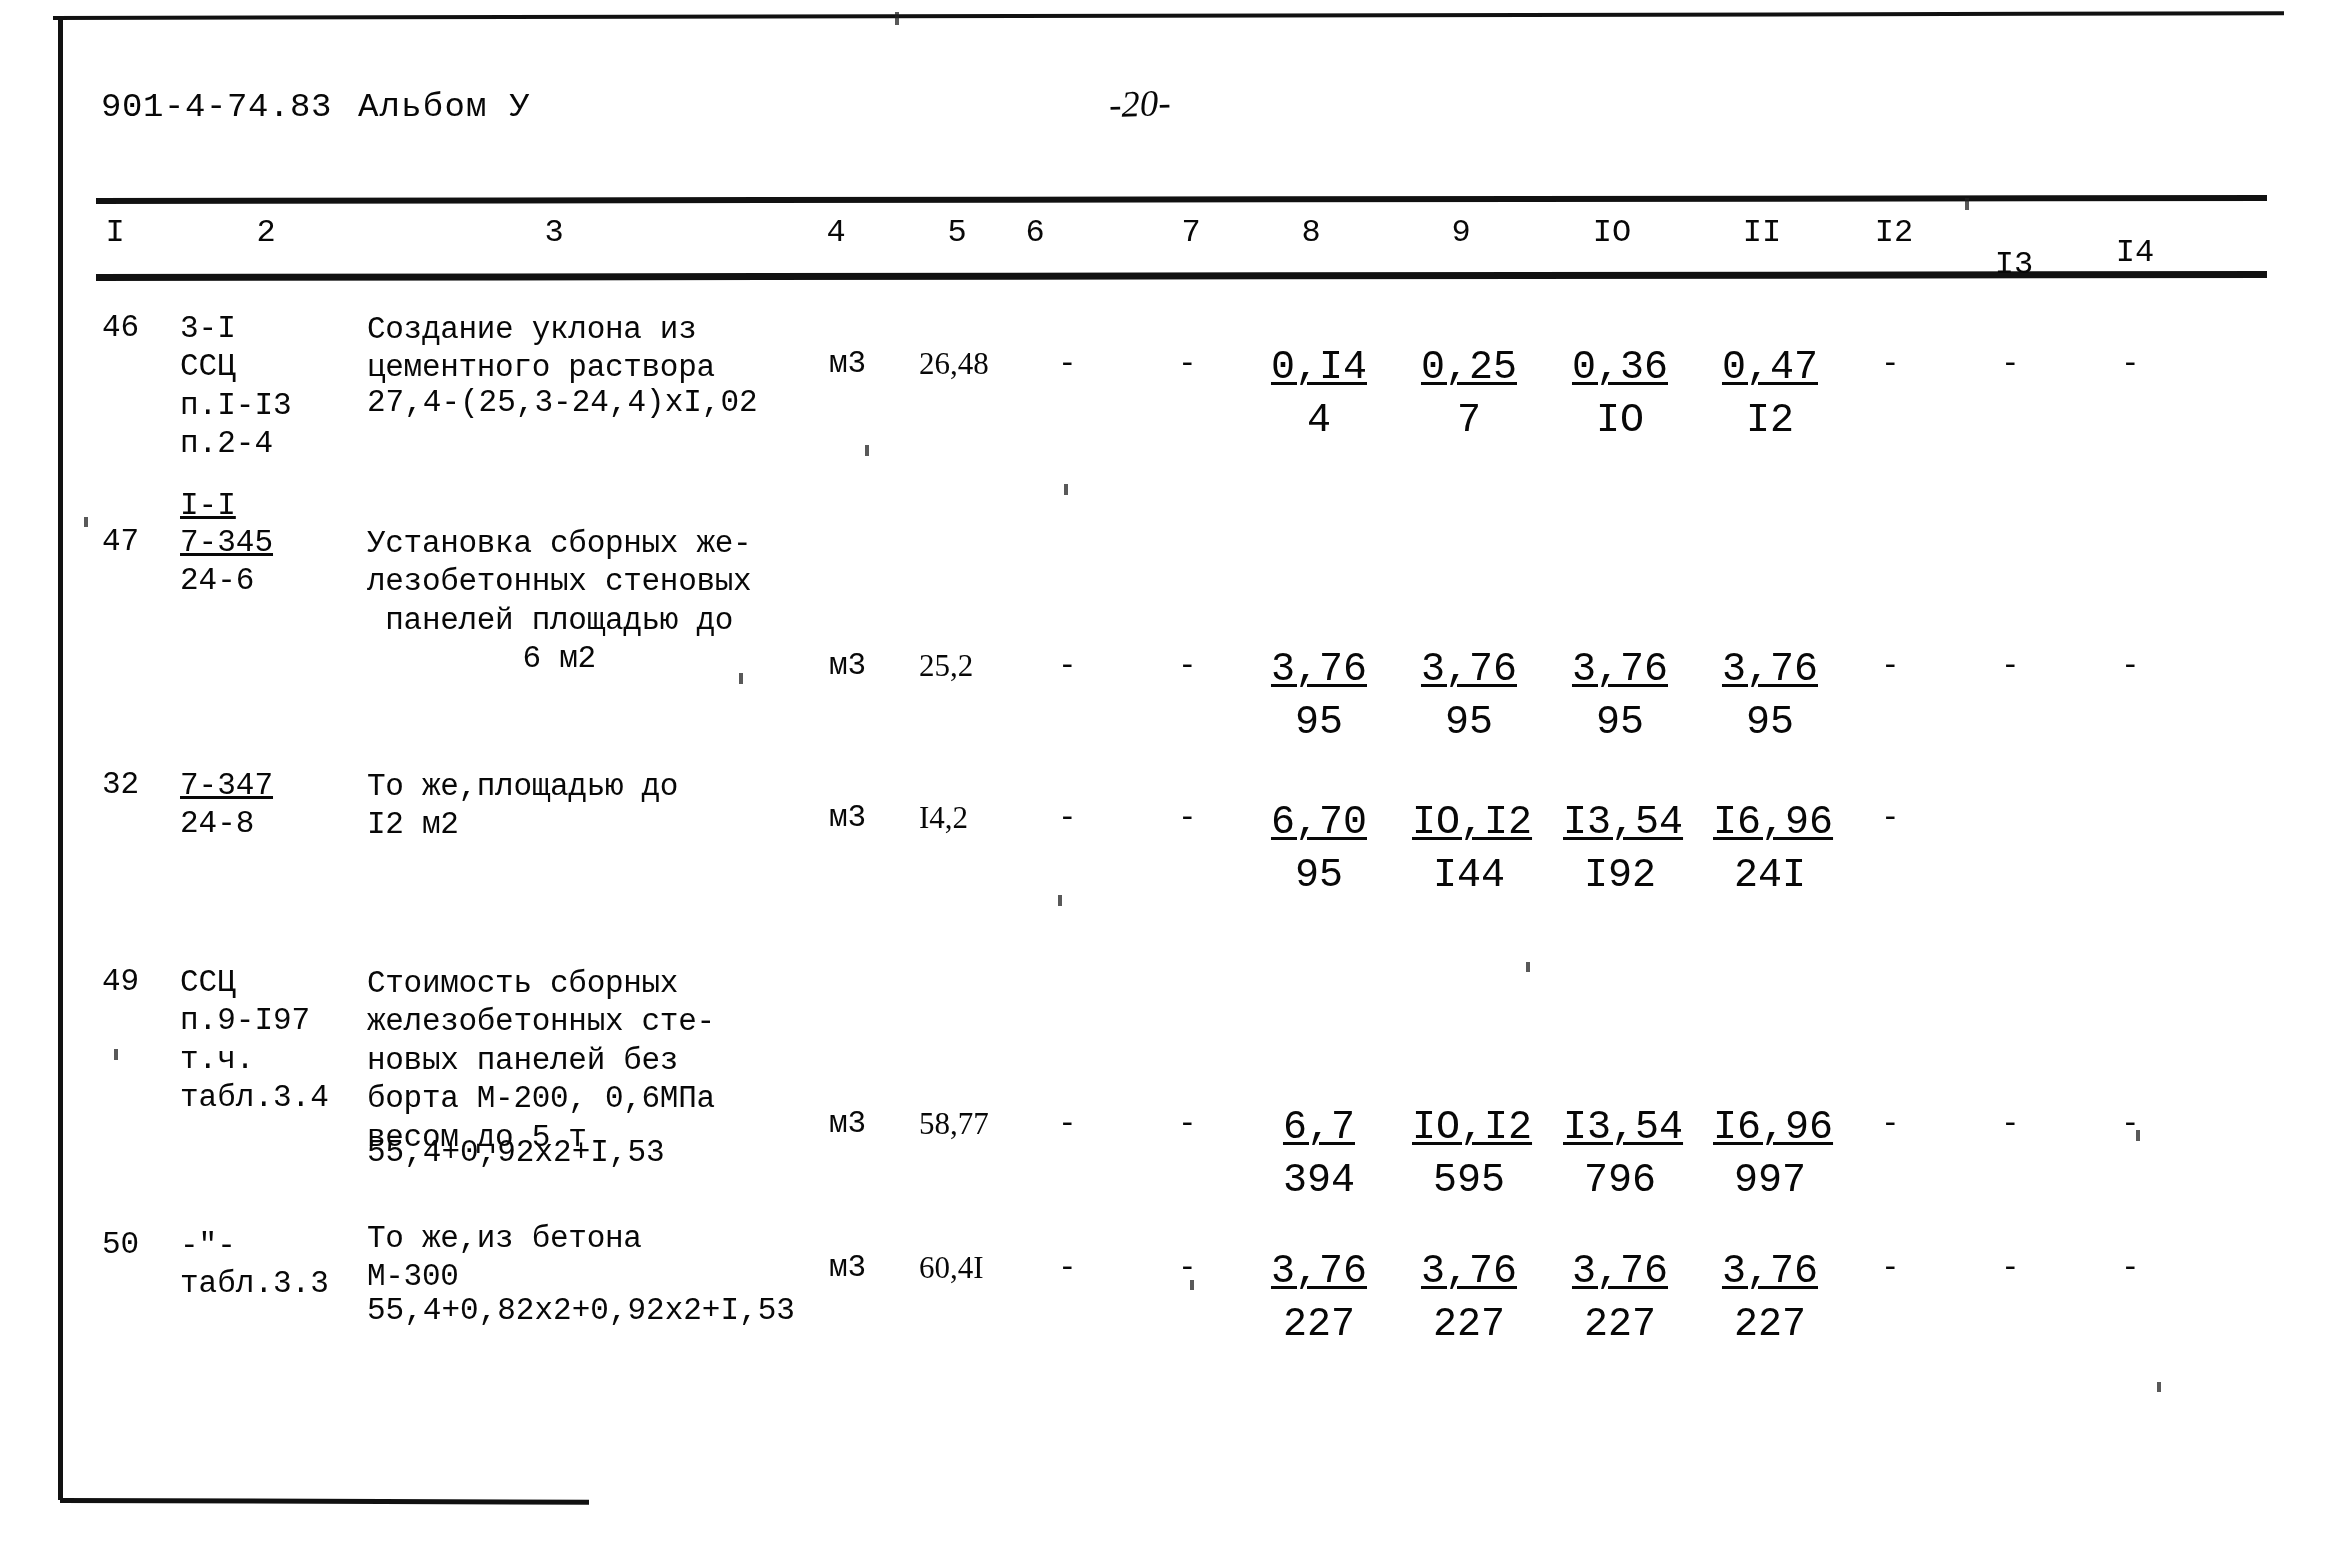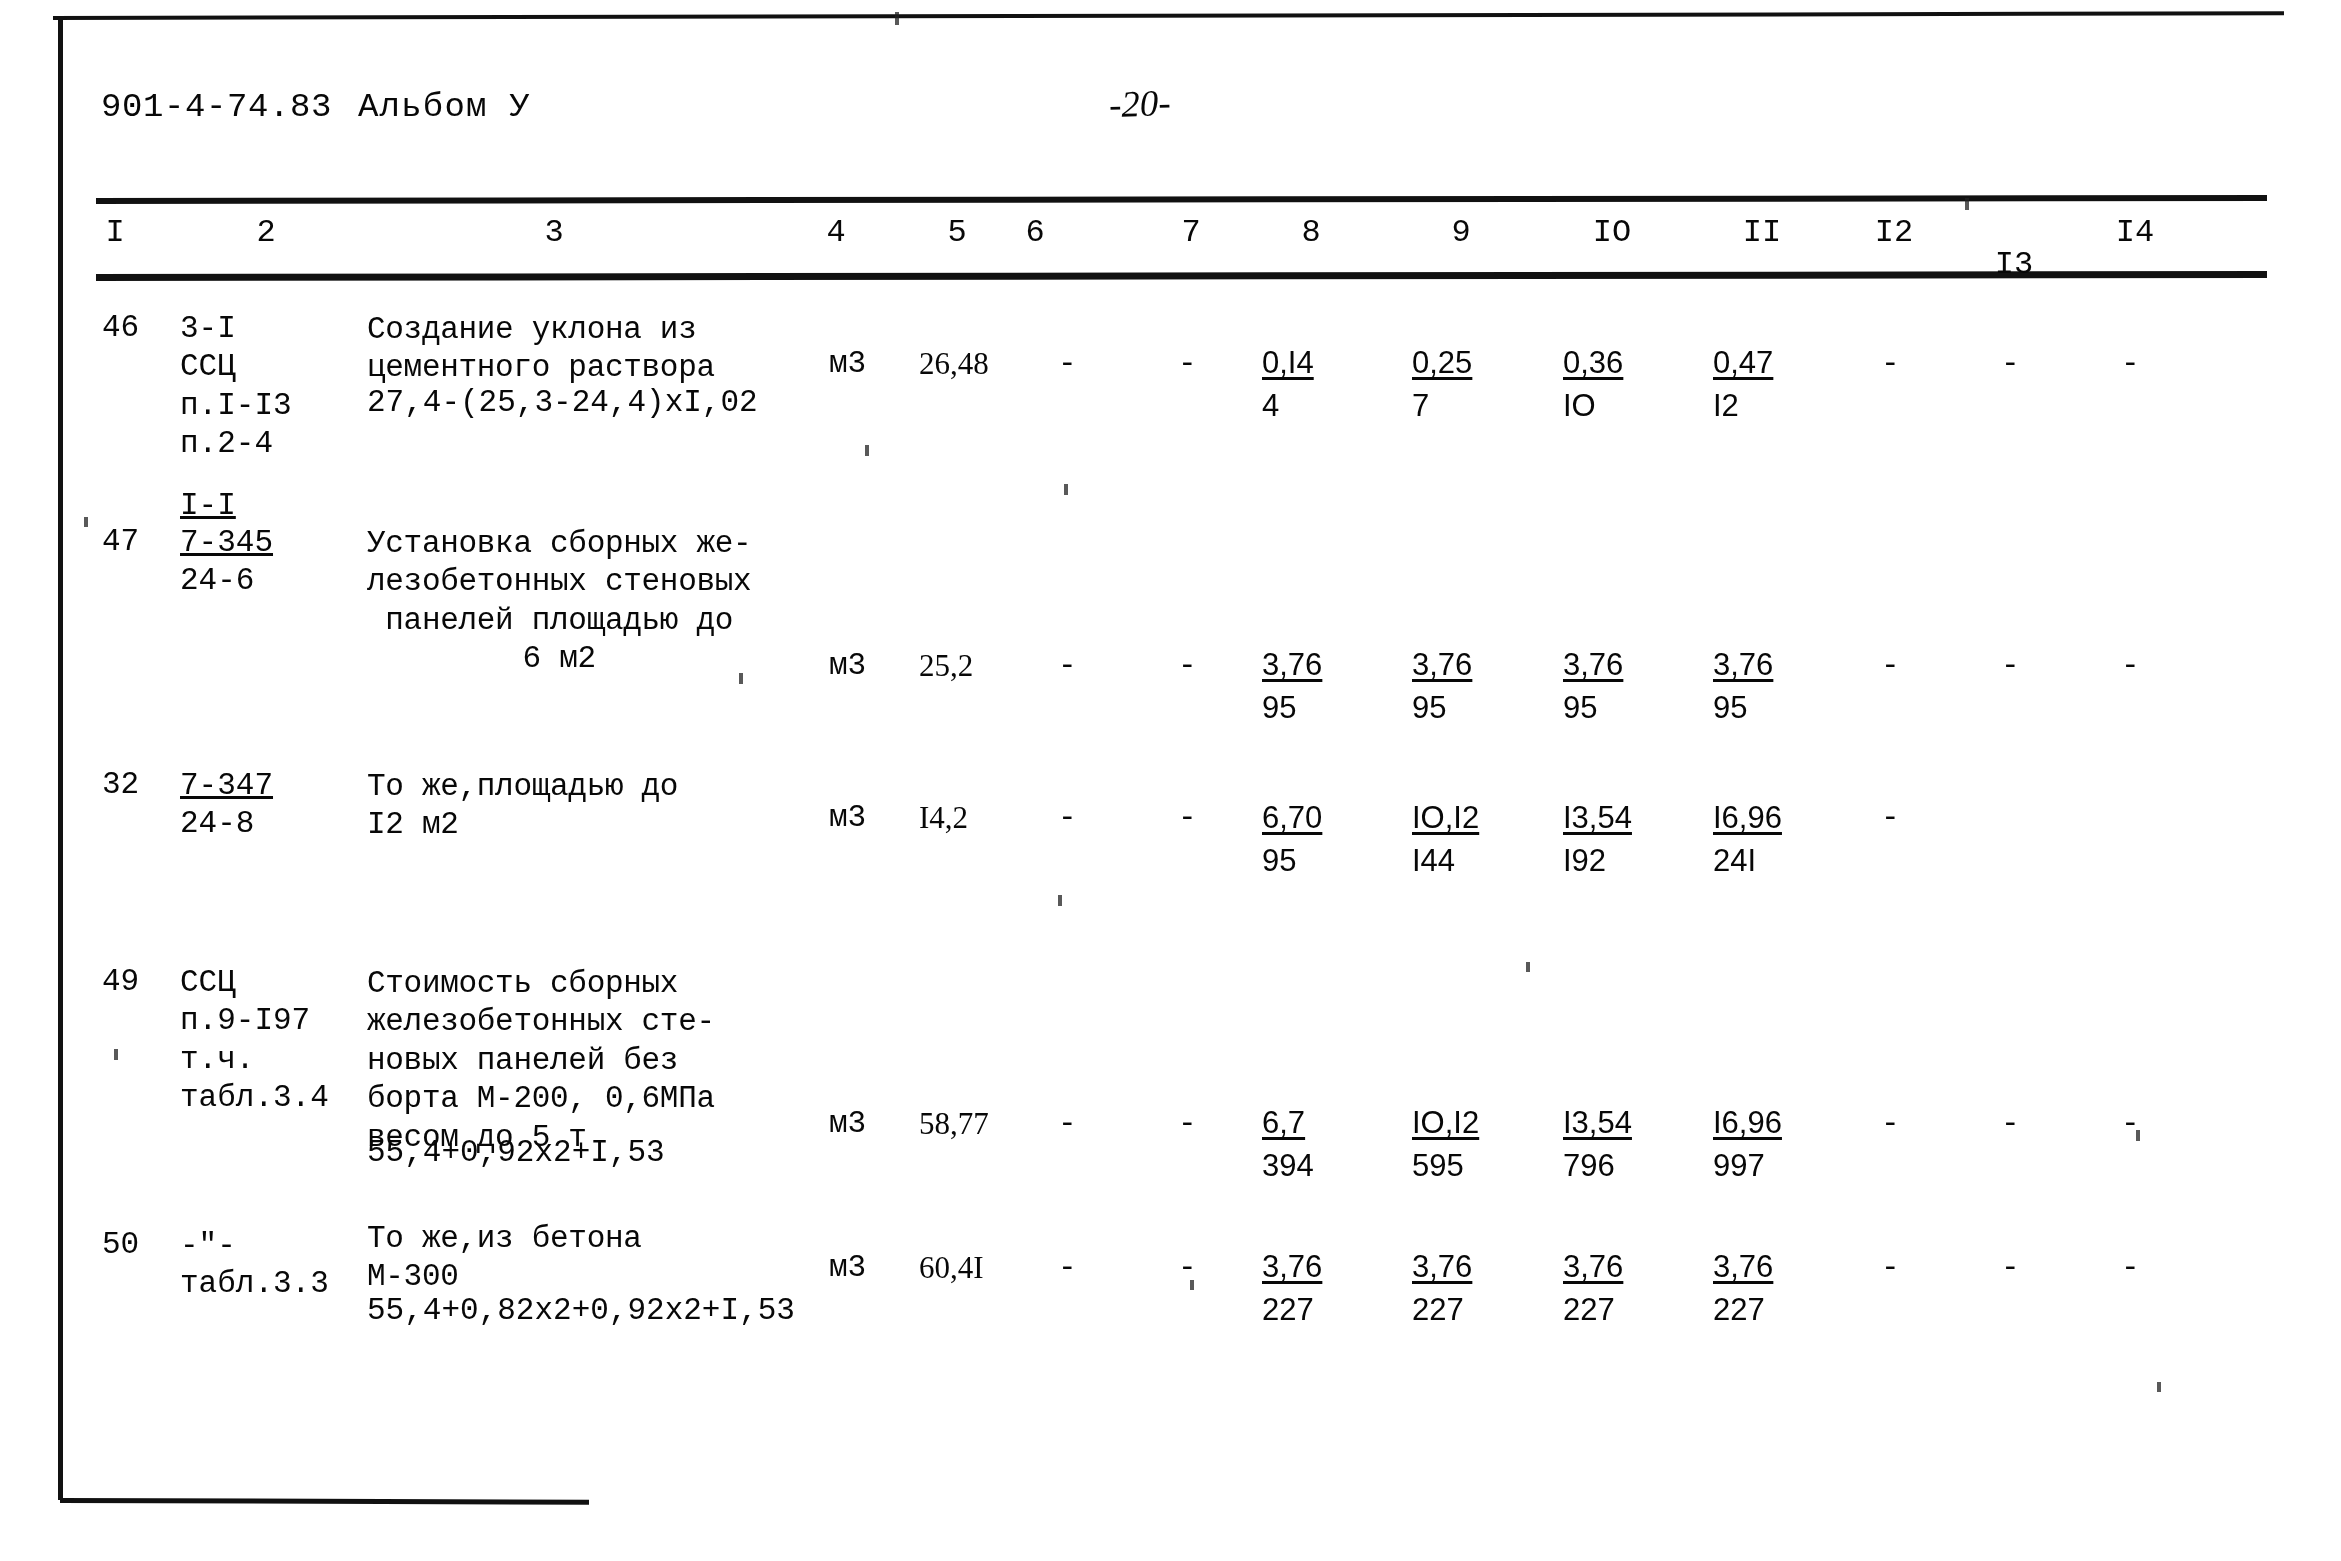--- a/index.html
+++ b/index.html
@@ -40,22 +40,22 @@
 
   .c-num{position:absolute;left:102px;font-size:31px;font-family:"Liberation Mono",monospace;white-space:nowrap;}
   .c-code{position:absolute;left:180px;font-size:31px;font-family:"Liberation Mono",monospace;white-space:nowrap;line-height:1.24;}
   .c-code .u{text-decoration:underline;text-decoration-thickness:3px;text-underline-offset:2.4px;}
   .c-desc{position:absolute;left:367px;font-size:31px;font-family:"Liberation Mono",monospace;
       white-space:pre;line-height:1.24;letter-spacing:-0.3px;}
   .c-unit{position:absolute;left:829px;font-size:31px;font-family:"Liberation Mono",monospace;white-space:nowrap;}
   .c-qty{position:absolute;left:919px;font-size:31px;font-family:Liberation Serif, serif;white-space:nowrap;}
   .dash{position:absolute;font-size:31px;font-family:"Liberation Mono",monospace;white-space:nowrap;}
 
-  .frac{position:absolute;width:114px;text-align:left;
-      font-size:31px;font-family:Liberation Sans, sans-serif;line-height:1.05;}
+  .frac{position:absolute;width:114px;text-align:center;
+      font-size:40px;font-family:Liberation Mono, monospace;line-height:1.05;}
   .frac .top{display:block;text-decoration:underline;text-decoration-thickness:3px;text-underline-offset:3.6px;white-space:nowrap;}
   .frac .bot{display:block;margin-top:10.8px;white-space:nowrap;}
 
   .formula{position:absolute;left:367px;font-size:31px;font-family:"Liberation Mono",monospace;white-space:nowrap;}
 
   
   .speck{position:absolute;background:#222;opacity:.75;}
 </style>
 </head>
 <body>
@@ -84,21 +84,21 @@
     <span class="ch" style="left: 791px; width: 90px;">4</span>
     <span class="ch" style="left: 912px; width: 90px;">5</span>
     <span class="ch" style="left: 990px; width: 90px;">6</span>
     <span class="ch" style="left: 1146px; width: 90px;">7</span>
     <span class="ch" style="left: 1266px; width: 90px;">8</span>
     <span class="ch" style="left: 1416px; width: 90px;">9</span>
     <span class="ch" style="left: 1567px; width: 90px;">IO</span>
     <span class="ch" style="left: 1717px; width: 90px;">II</span>
     <span class="ch" style="left: 1849px; width: 90px;">I2</span>
     <span class="ch" style="left: 1969px; width: 90px; margin-top: 32px;">I3</span>
-    <span class="ch" style="left: 2090px; width: 90px;">I4</span>
+    <span class="ch" style="left: 2090px; width: 90px; margin-top: 20px;">I4</span>
   </div>
 
 <div id="table-body">
     <div class="trow" style="top: 0px;">
       <div class="c-num" style="top: 310px;">46</div>
       <div class="c-code" style="top: 310px;">
         <div>3-I</div>
         <div>ССЦ</div>
         <div>п.I-I3</div>
         <div>п.2-4</div>

